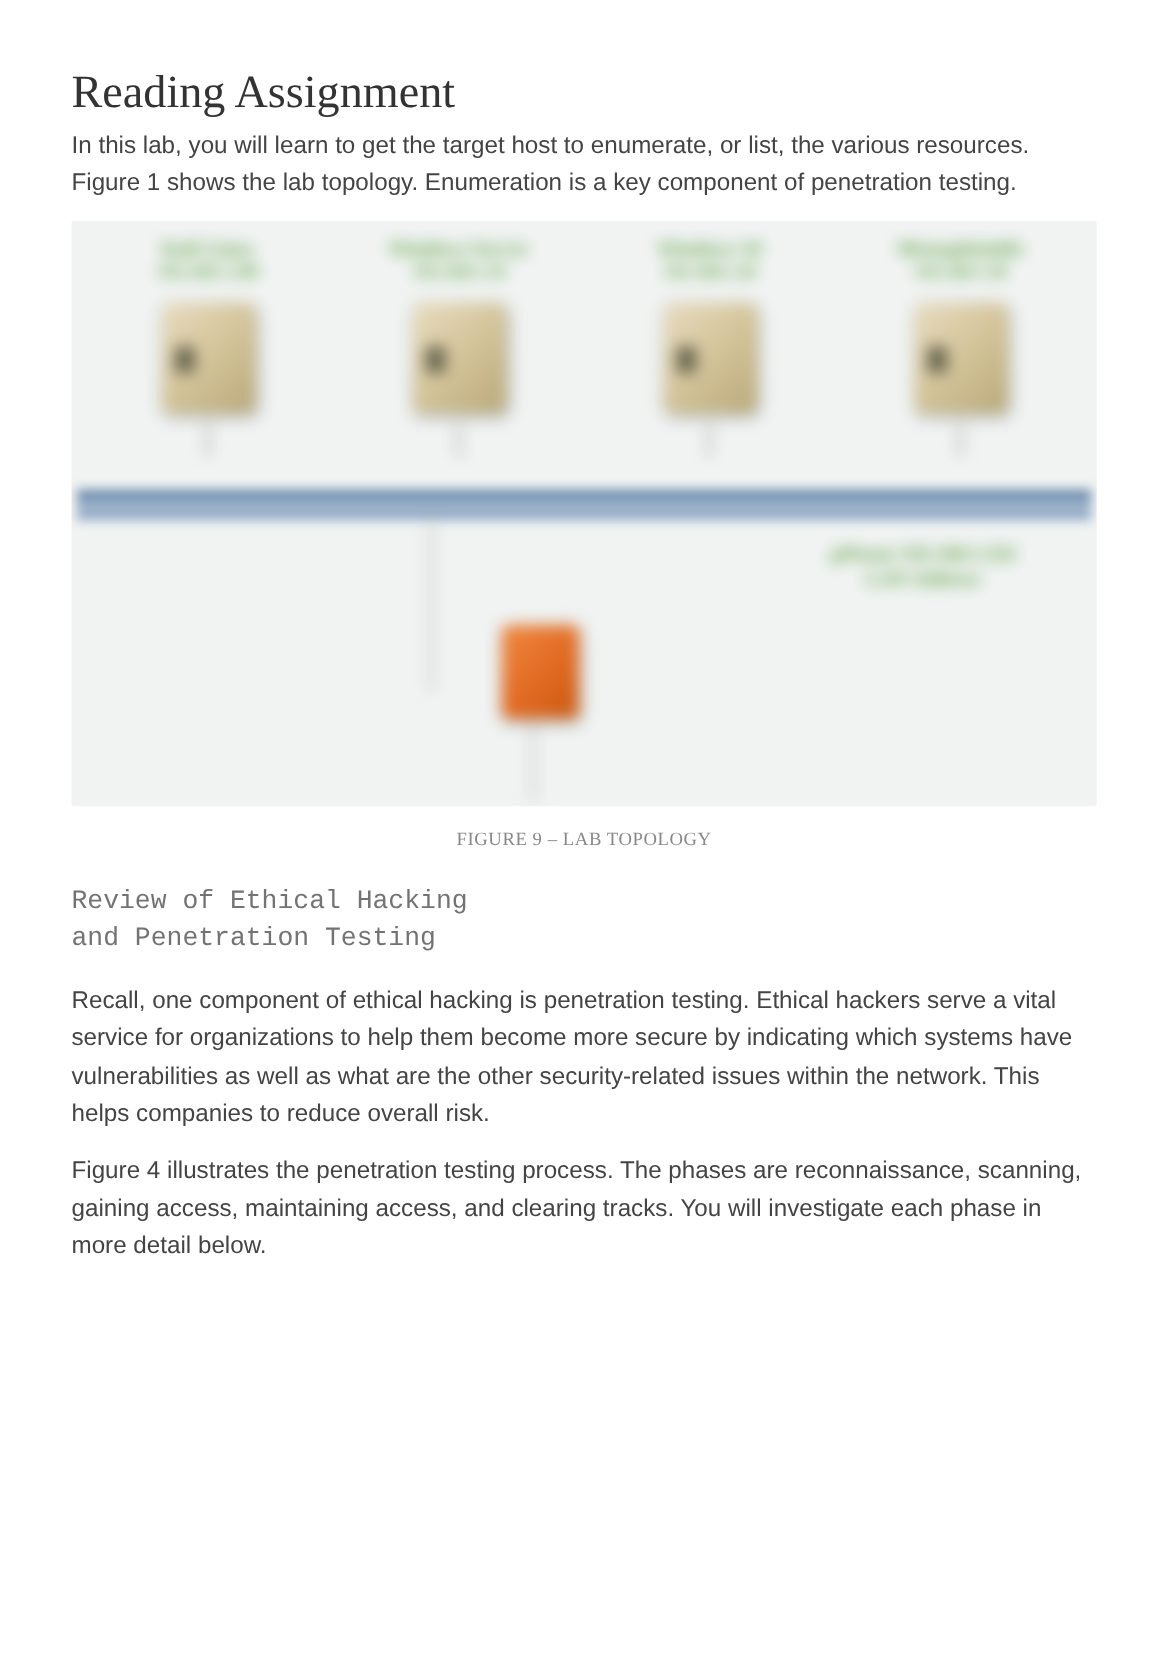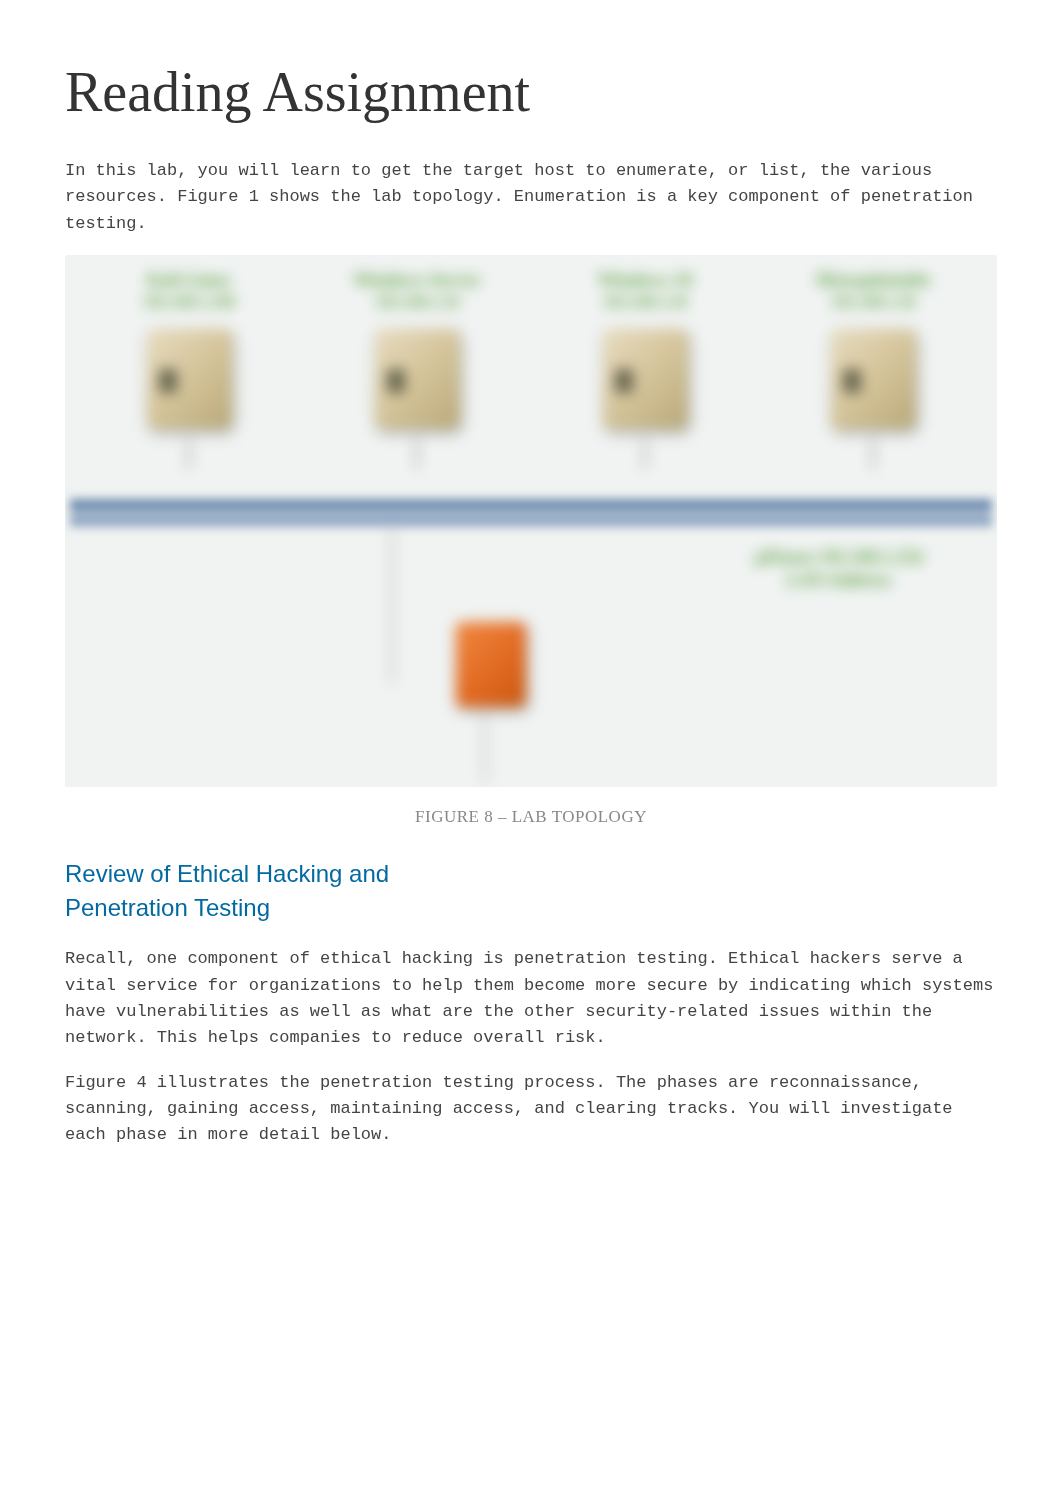--- a/index.html
+++ b/index.html
@@ -8,32 +8,32 @@
       box-sizing: border-box;
     }
     body {
       font-family: Georgia, 'Times New Roman', serif;
       background: #ffffff;
       color: #333;
       width: 1062px;
       padding: 60px 65px 40px 65px;
     }
     .page-title {
-      font-size: 56px;
+      font-size: 42px;
       font-weight: normal;
       color: #333;
-      margin-bottom: 34px;
+      margin-bottom: 7px;
       font-family: Georgia, serif;
     }
     .body-text {
-      font-size: 17px;
+      font-size: 22px;
       line-height: 1.55;
       color: #444;
       margin-bottom: 18px;
-      font-family: Liberation Mono, monospace;
+      font-family: Liberation Sans, sans-serif;
     }
     .figure-container {
       background: #f0f3f2;
       border-radius: 2px;
       padding: 0;
       margin: 8px 0 20px 0;
       position: relative;
       overflow: hidden;
     }
     .figure-top {
@@ -141,25 +141,25 @@
       text-align: center;
       font-size: 17px;
       color: #888;
       letter-spacing: 0.5px;
       margin: 18px 0 30px 0;
       font-family: Georgia, serif;
     }
     .section-heading {
       font-size: 24px;
       font-weight: normal;
-      color: #0369a1;
+      color: #737373;
       line-height: 1.4;
       margin-bottom: 22px;
       max-width: 390px;
-      font-family: Liberation Sans, sans-serif;
+      font-family: Liberation Mono, monospace;
     }
   </style>
 </head>
 <body>
 
 <h1 class="page-title">Reading Assignment</h1>
 
 <p class="body-text">In this lab, you will learn to get the target host to enumerate, or list, the various resources. Figure 1 shows the lab topology. Enumeration is a key component of penetration testing.</p>
 
 <div class="figure-container">
@@ -194,19 +194,19 @@
     <div class="bottom-left-lines"></div>
     <div class="firewall-icon"></div>
     <div class="firewall-line"></div>
     <div class="bottom-right">
       <div class="bottom-label">pfSense  192.168.1.254</div>
       <div class="bottom-label">LAN  Address</div>
     </div>
   </div>
 </div>
 
-<div class="figure-caption">FIGURE 8 – LAB TOPOLOGY</div>
+<div class="figure-caption">FIGURE 9 – LAB TOPOLOGY</div>
 
 <h2 class="section-heading">Review of Ethical Hacking and Penetration Testing</h2>
 
 <p class="body-text">Recall, one component of ethical hacking is penetration testing. Ethical hackers serve a vital service for organizations to help them become more secure by indicating which systems have vulnerabilities as well as what are the other security-related issues within the network. This helps companies to reduce overall risk.</p>
 
 <p class="body-text">Figure 4 illustrates the penetration testing process. The phases are reconnaissance, scanning, gaining access, maintaining access, and clearing tracks. You will investigate each phase in more detail below.</p>
 
 </body></html>

